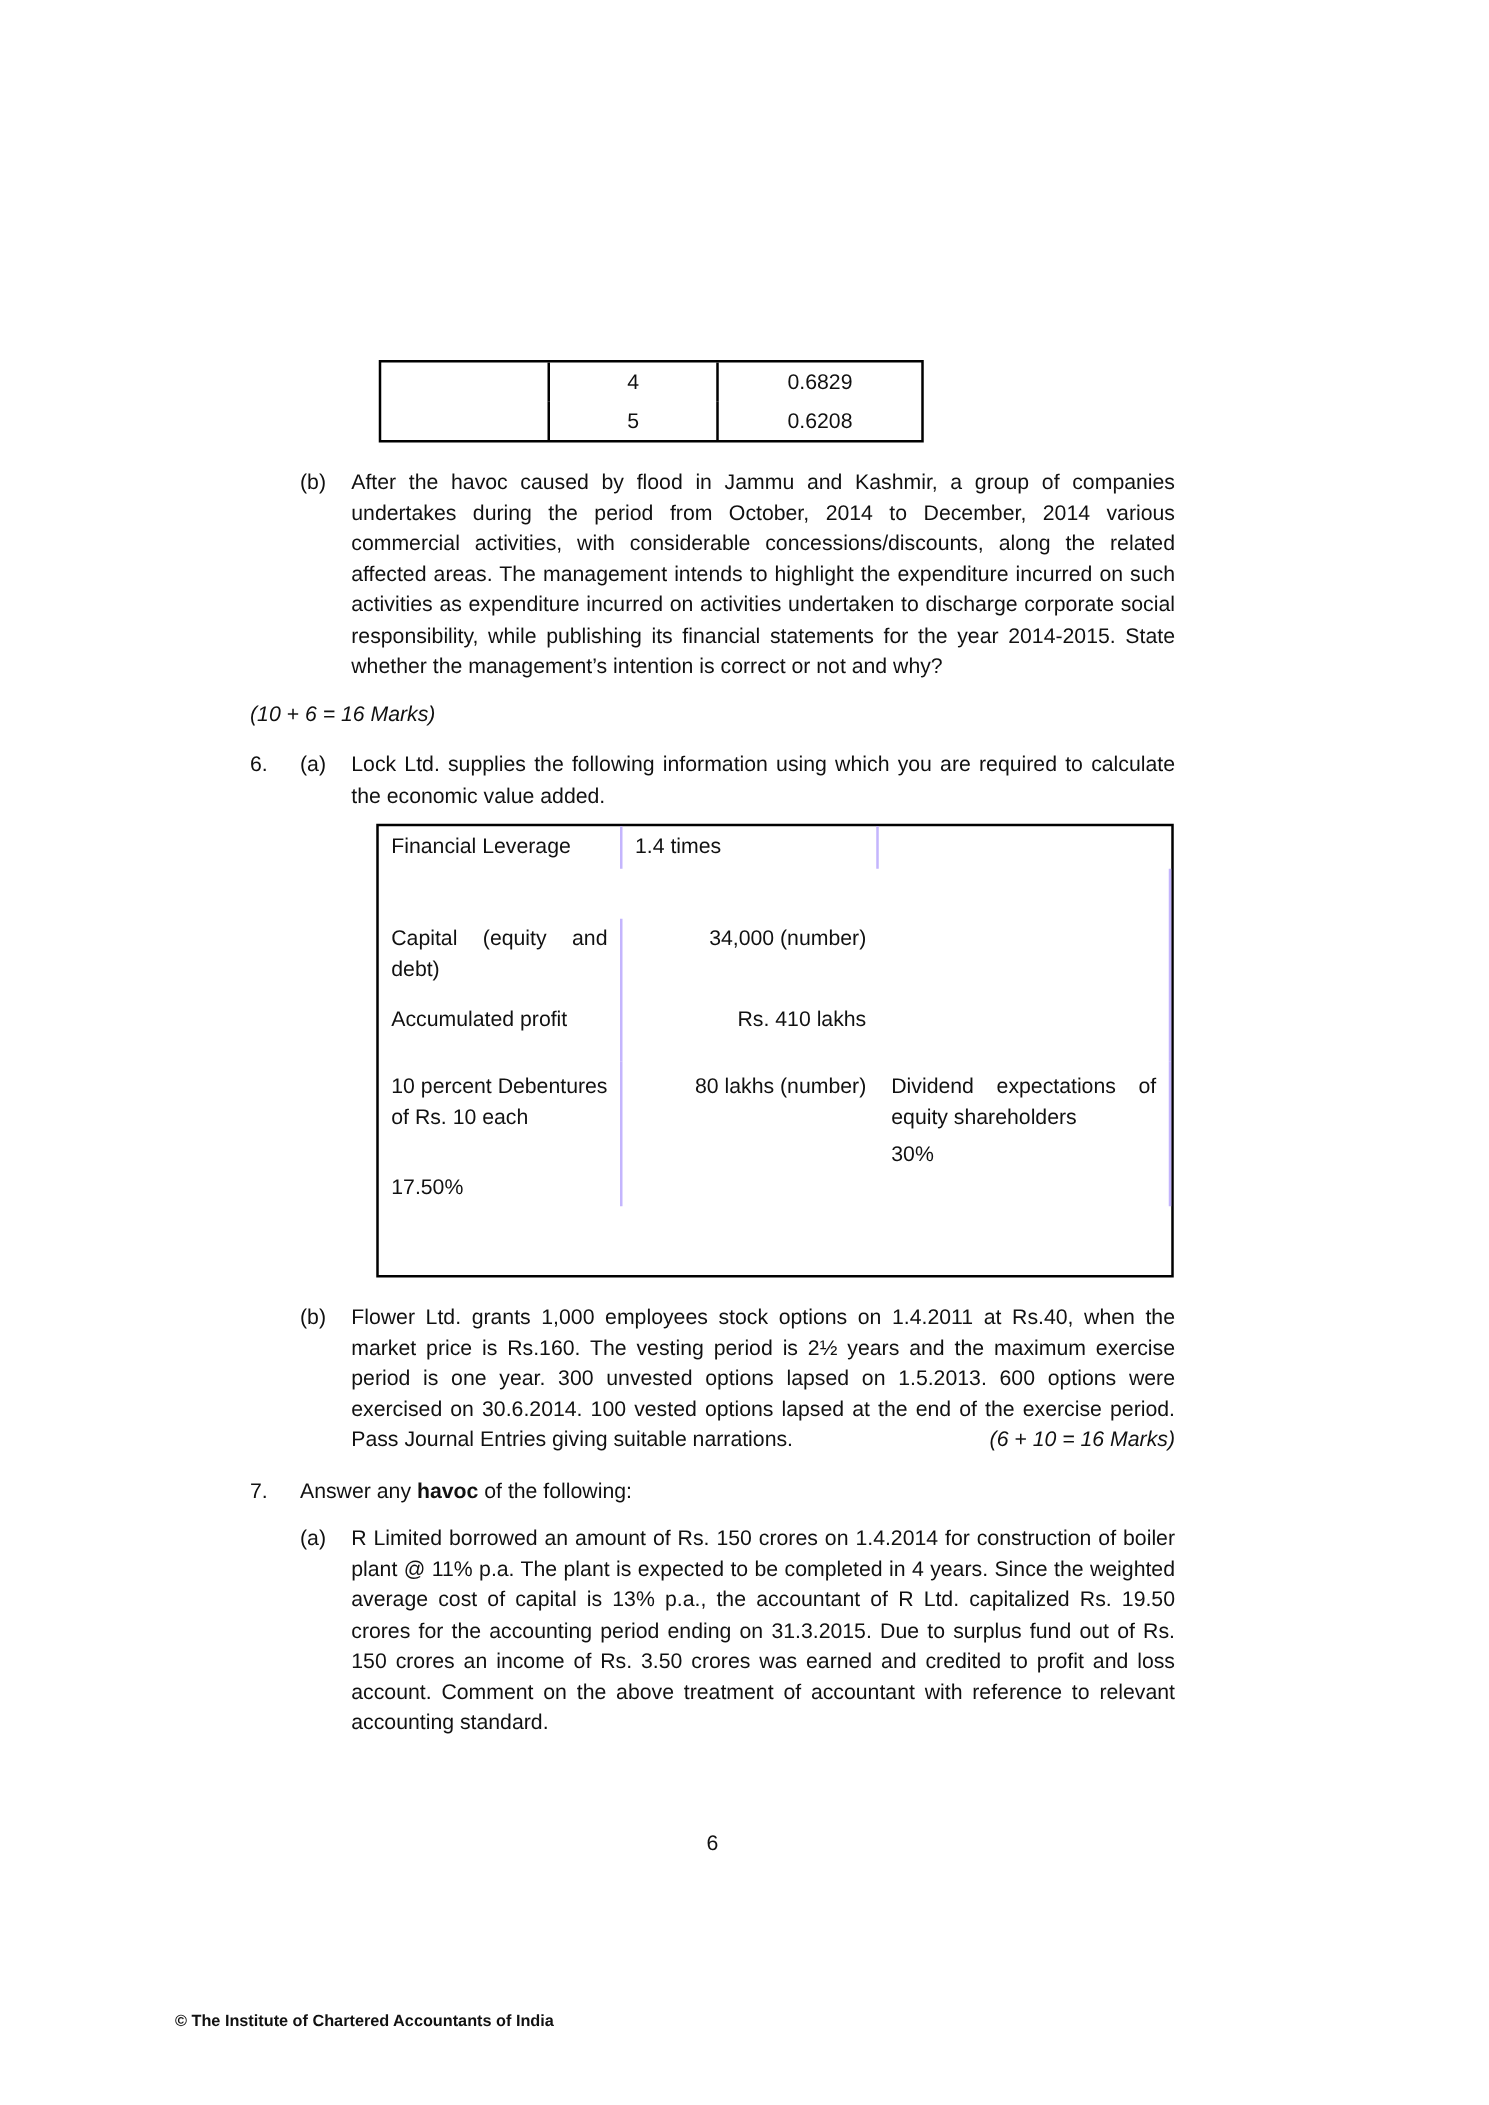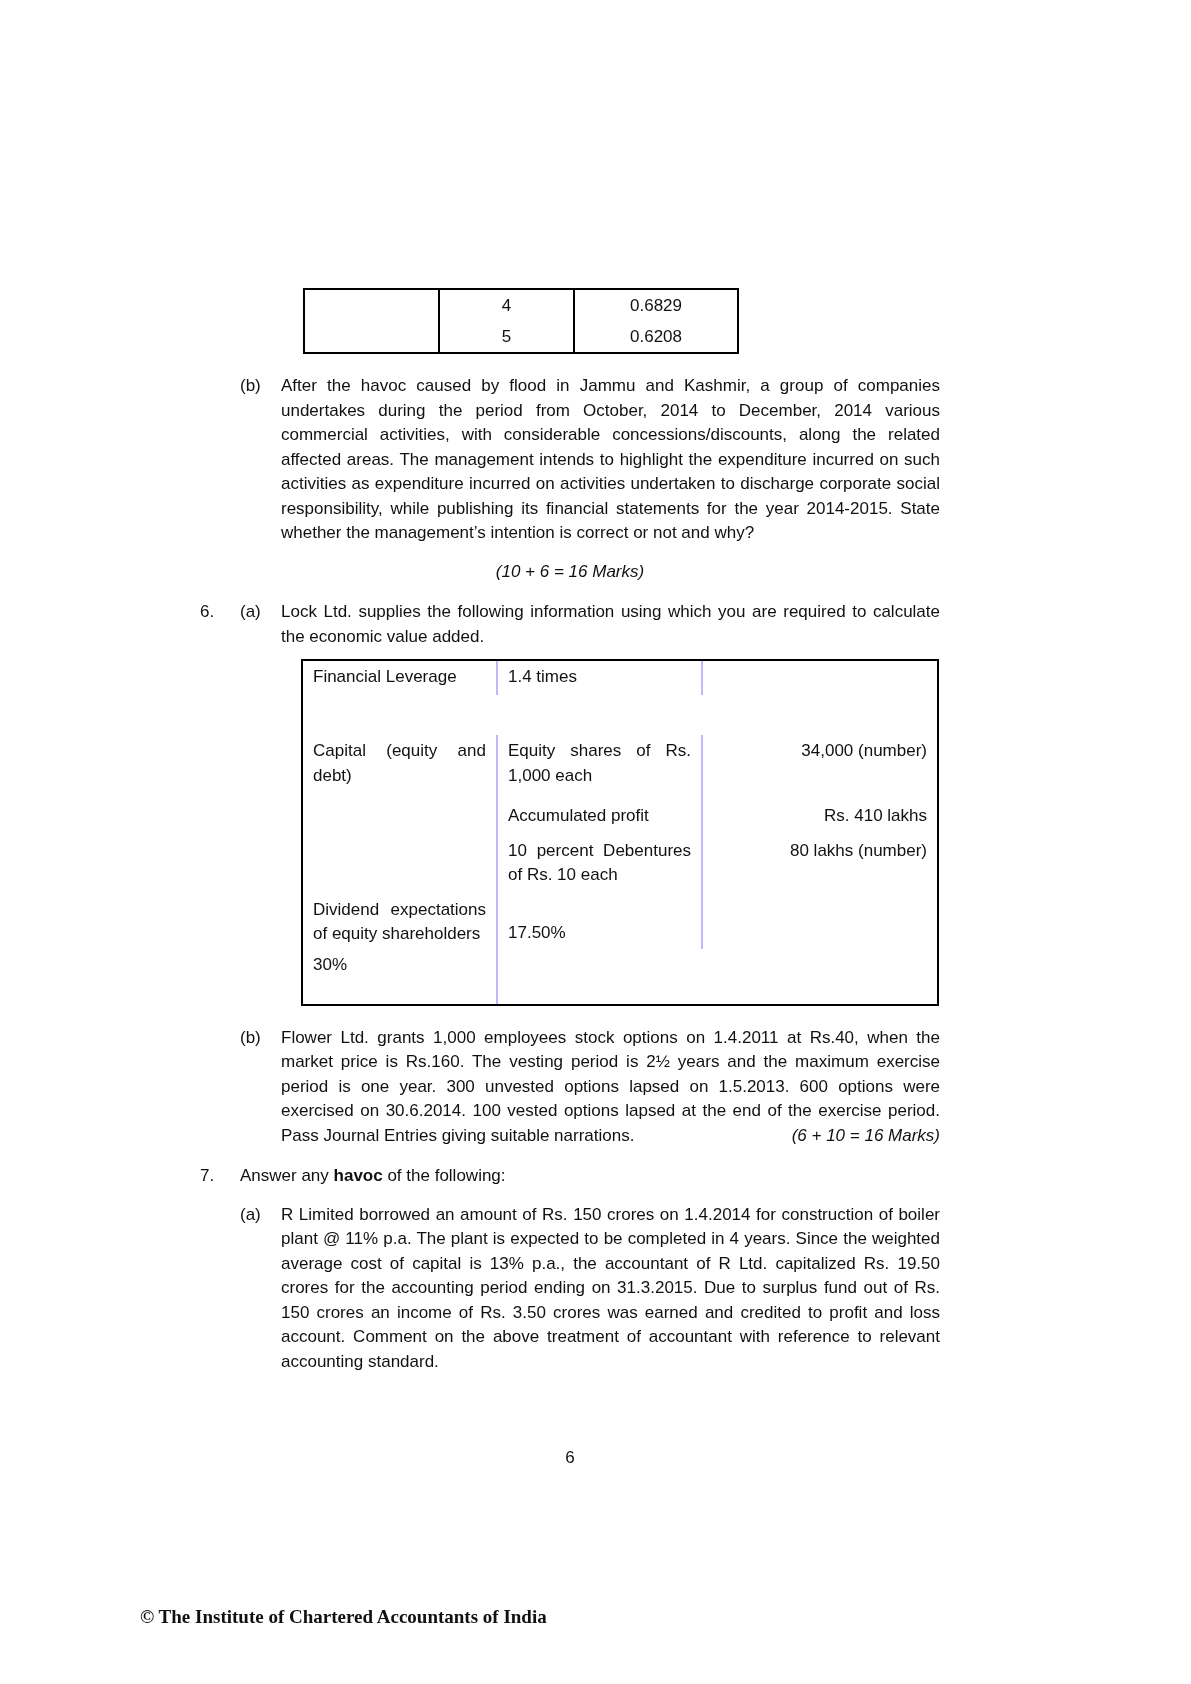--- a/index.html
+++ b/index.html
@@ -30,21 +30,21 @@
     text-align:center;
     overflow:hidden;
   }
   .frag .cell:nth-child(3n){border-right:none;}
   
   .qrow{display:flex;width:740px;}
   .qnum{width:40px;flex:none;}
   .qsub{width:41px;flex:none;}
   .qtext{width:659px;flex:none;text-align:justify;}
   .marksline{
-    width:740px;text-align:center;font-style:italic;
+    width:740px;text-align:left;font-style:italic;
     margin-top:14px;
   }
   .rel{position:relative;}
   .marks-inline{
     position:absolute;right:0;bottom:0;
     font-style:italic;background:#fff;
   }
   .mt20{margin-top:20px;}
   .mt16{margin-top:16px;}
   .mt14{margin-top:14px;}
@@ -70,22 +70,22 @@
   .eva .r3{min-height:38px;padding-top:12px;}
   .eva .r4{min-height:57px;padding-top:8px;}
   .eva .r5{min-height:57px;}
   .eva .r5.c1{padding-top:8px;}
   .eva .r5.c2{display:flex;align-items:flex-end;padding-bottom:3px;}
   .eva .r6{min-height:55px;padding-top:4px;}
   
   .pagenum{width:740px;text-align:center;margin-top:72px;}
   .footer{
     position:absolute;left:140px;top:1605px;
-    font-family:Liberation Serif, serif;
-    font-weight:bold;font-size:19px;
+    font-family:Liberation Sans, sans-serif;
+    font-weight:bold;font-size:13px;
   }
 </style>
 </head>
 <body>
 
 <div class="content">
 
   <div class="frag">
     <div class="cell"></div>
     <div class="cell">4</div>
@@ -110,21 +110,20 @@
   </div>
 
   <div style="width:740px;">
     <div style="margin-left:81px;">
       <div class="eva">
         <div class="cell c1 r1">Financial Leverage</div>
         <div class="cell c2 r1">1.4 times</div>
         <div class="cell c3 r1"></div>
 
         <div class="cell c1 r2">Capital (equity and debt)</div>
-        <div class="cell c2 r2">Equity shares of Rs. 1,000 each</div>
         <div class="cell c3 r2">34,000 (number)</div>
 
         <div class="cell c1 r3"></div>
         <div class="cell c2 r3">Accumulated profit</div>
         <div class="cell c3 r3">Rs. 410 lakhs</div>
 
         <div class="cell c1 r4"></div>
         <div class="cell c2 r4">10 percent Debentures of Rs. 10 each</div>
         <div class="cell c3 r4">80 lakhs (number)</div>
 

